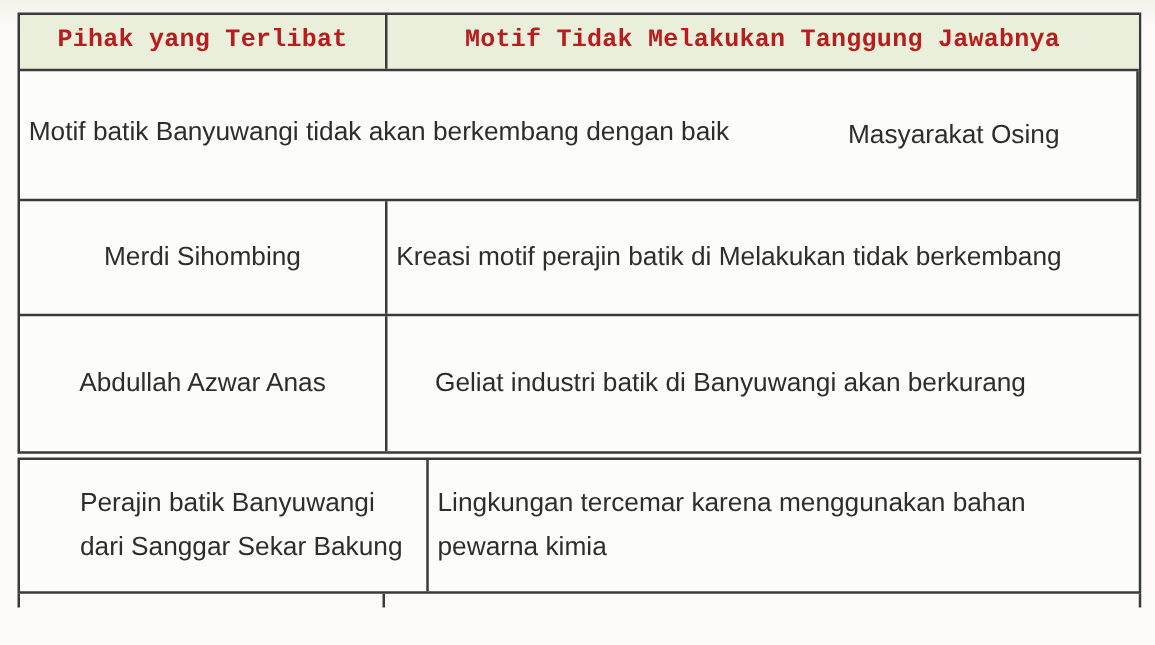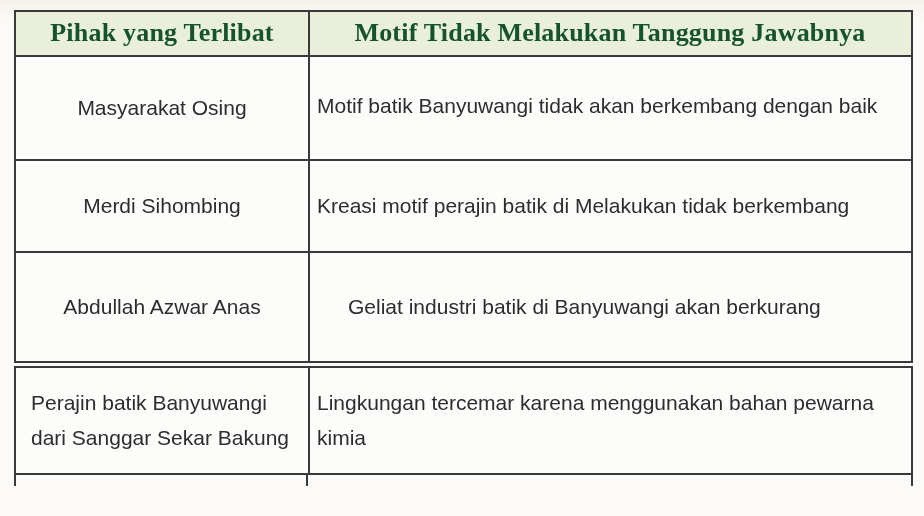--- a/index.html
+++ b/index.html
@@ -18,21 +18,21 @@
   .tbl {
     position: absolute;
     left: 14px;
     top: 10px;
     width: 899px;
   }
   .seg {
     border: 2px solid #3a3a3a;
     background: #fcfcfb;
   }
-  .seg2 { margin-top: 3px; }
+  .seg2 { margin-top: 3px; padding-left: 33px; }
   .row { display: flex; }
   .row + .row { border-top: 2px solid #3a3a3a; }
   .cell {
     display: flex;
     align-items: center;
   }
   .c1 {
     width: 294px;
     flex: 0 0 294px;
     border-right: 2px solid #3a3a3a;
@@ -44,24 +44,24 @@
     flex: 1;
     justify-content: flex-start;
     text-align: left;
     padding: 4px 8px 4px 7px;
   }
   .header-row {
     height: 43px;
     background: #e9efda;
   }
   .header-row .cell {
-    font-family: Liberation Serif, serif;
+    font-family: Liberation Mono, monospace;
     font-weight: bold;
-    font-size: 26px;
-    color: #14532d;
+    font-size: 20px;
+    color: #b91c1c;
     justify-content: center;
     text-align: center;
     letter-spacing: 0.2px;
     padding-top: 2px;
   }
   .body-text {
     font-size: 21px;
     color: #2d2d2d;
     line-height: 1.62;
   }
@@ -95,22 +95,22 @@
 <div class="page">
   <div class="tbl">
 
     <div class="seg seg1">
       <div class="row header-row">
         <div class="cell c1">Pihak yang Terlibat</div>
         <div class="cell c2">Motif Tidak Melakukan Tanggung Jawabnya</div>
       </div>
 
       <div class="row r1">
+        <div class="cell c2 body-text">Motif batik Banyuwangi tidak akan berkembang dengan baik</div>
         <div class="cell c1 body-text">Masyarakat Osing</div>
-        <div class="cell c2 body-text">Motif batik Banyuwangi tidak akan berkembang dengan baik</div>
       </div>
 
       <div class="row r2">
         <div class="cell c1 body-text">Merdi Sihombing</div>
         <div class="cell c2 body-text">Kreasi motif perajin batik di Melakukan tidak berkembang</div>
       </div>
 
       <div class="row r3">
         <div class="cell c1 body-text">Abdullah Azwar Anas</div>
         <div class="cell c2 body-text">Geliat industri batik di Banyuwangi akan berkurang</div>

